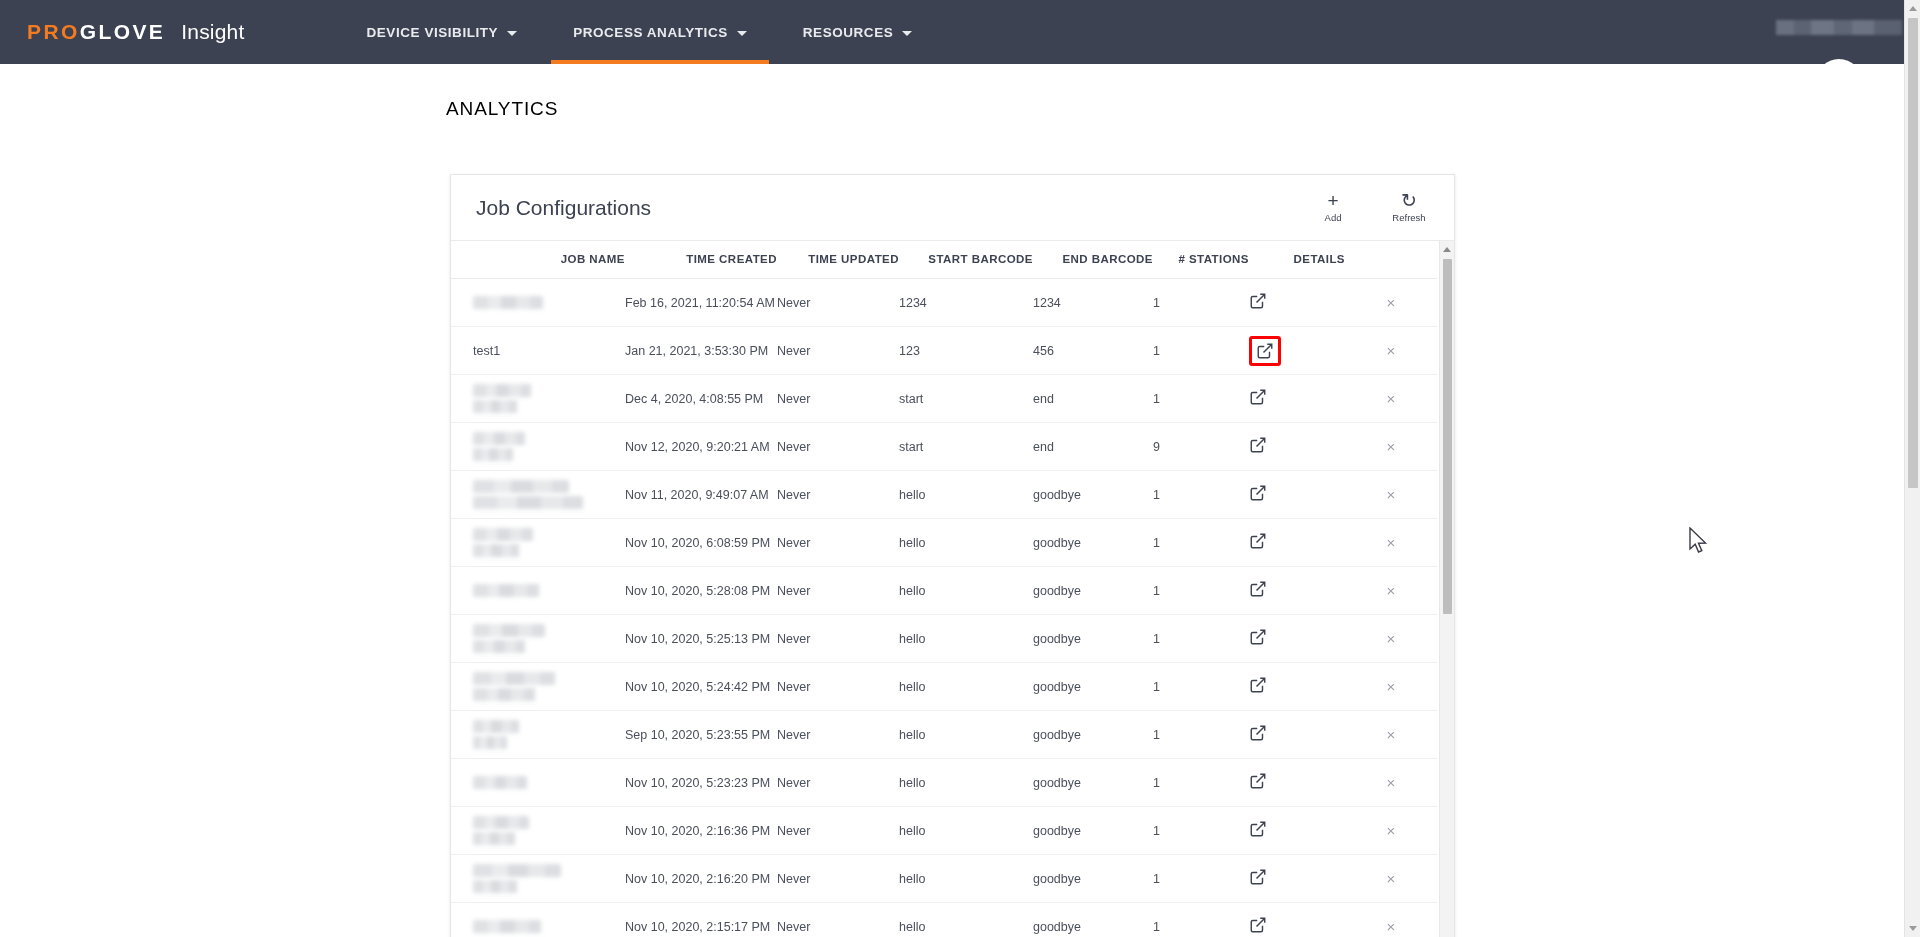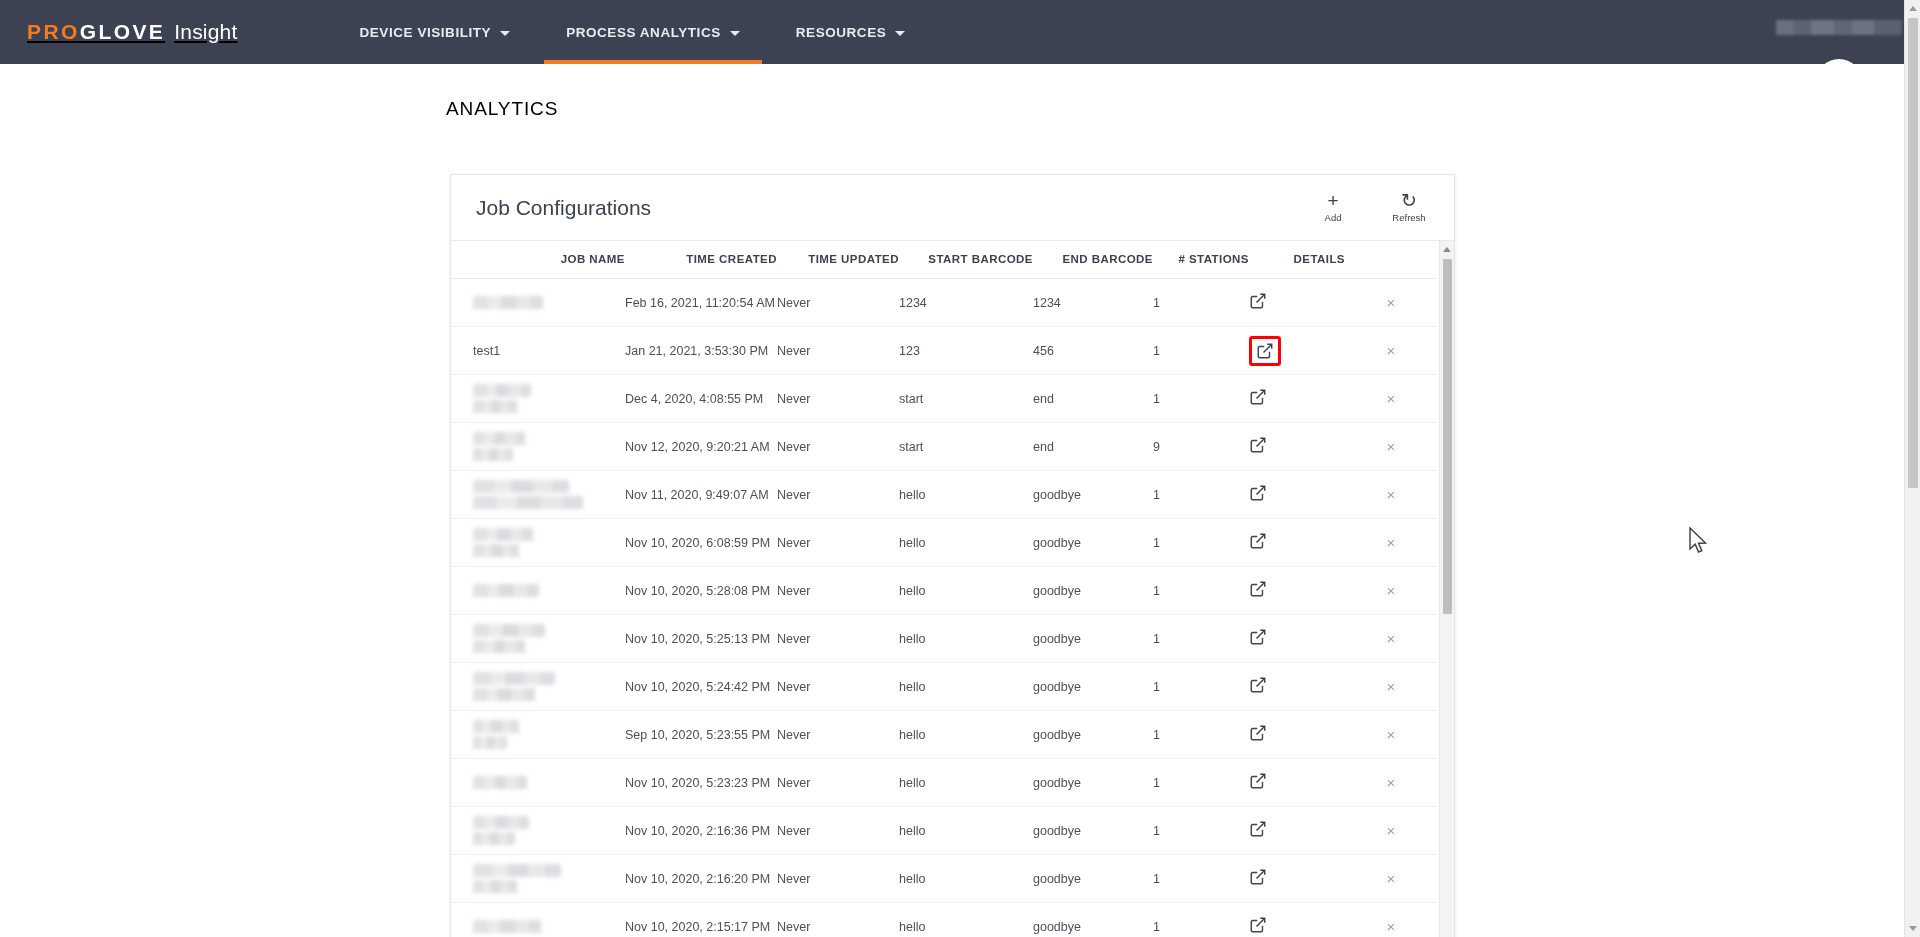--- a/index.html
+++ b/index.html
@@ -14,33 +14,32 @@
   
   .topnav {
     position: absolute; top: 0; left: 0;
     width: 1920px; height: 64px;
     background: #3c4251;
     display: flex; align-items: center;
   }
   .brand {
     display: flex; align-items: baseline;
     margin-left: 27px;
-    text-decoration: underline;
   }
   .brand-pro {
     color: #f47b20; font-size: 21px; font-weight: bold;
     letter-spacing: 2.4px;
   }
   .brand-glove {
     color: #ffffff; font-size: 21px; font-weight: bold;
     letter-spacing: 2.4px;
   }
   .brand-insight {
     color: #ffffff; font-size: 21px; font-weight: normal;
-    margin-left: 9px; letter-spacing: 0.2px;
+    margin-left: 16px; letter-spacing: 0.2px;
   }
 
   .navitems { display: flex; align-items: stretch; height: 64px; margin-left: 100px; gap: 12px; }
   .navitem {
     position: relative;
     display: flex; align-items: center; gap: 9px;
     padding: 0 22px; height: 64px;
     color: #e9ebee; font-size: 13.5px; font-weight: bold;
     letter-spacing: 0.55px; cursor: pointer;
     white-space: nowrap;

